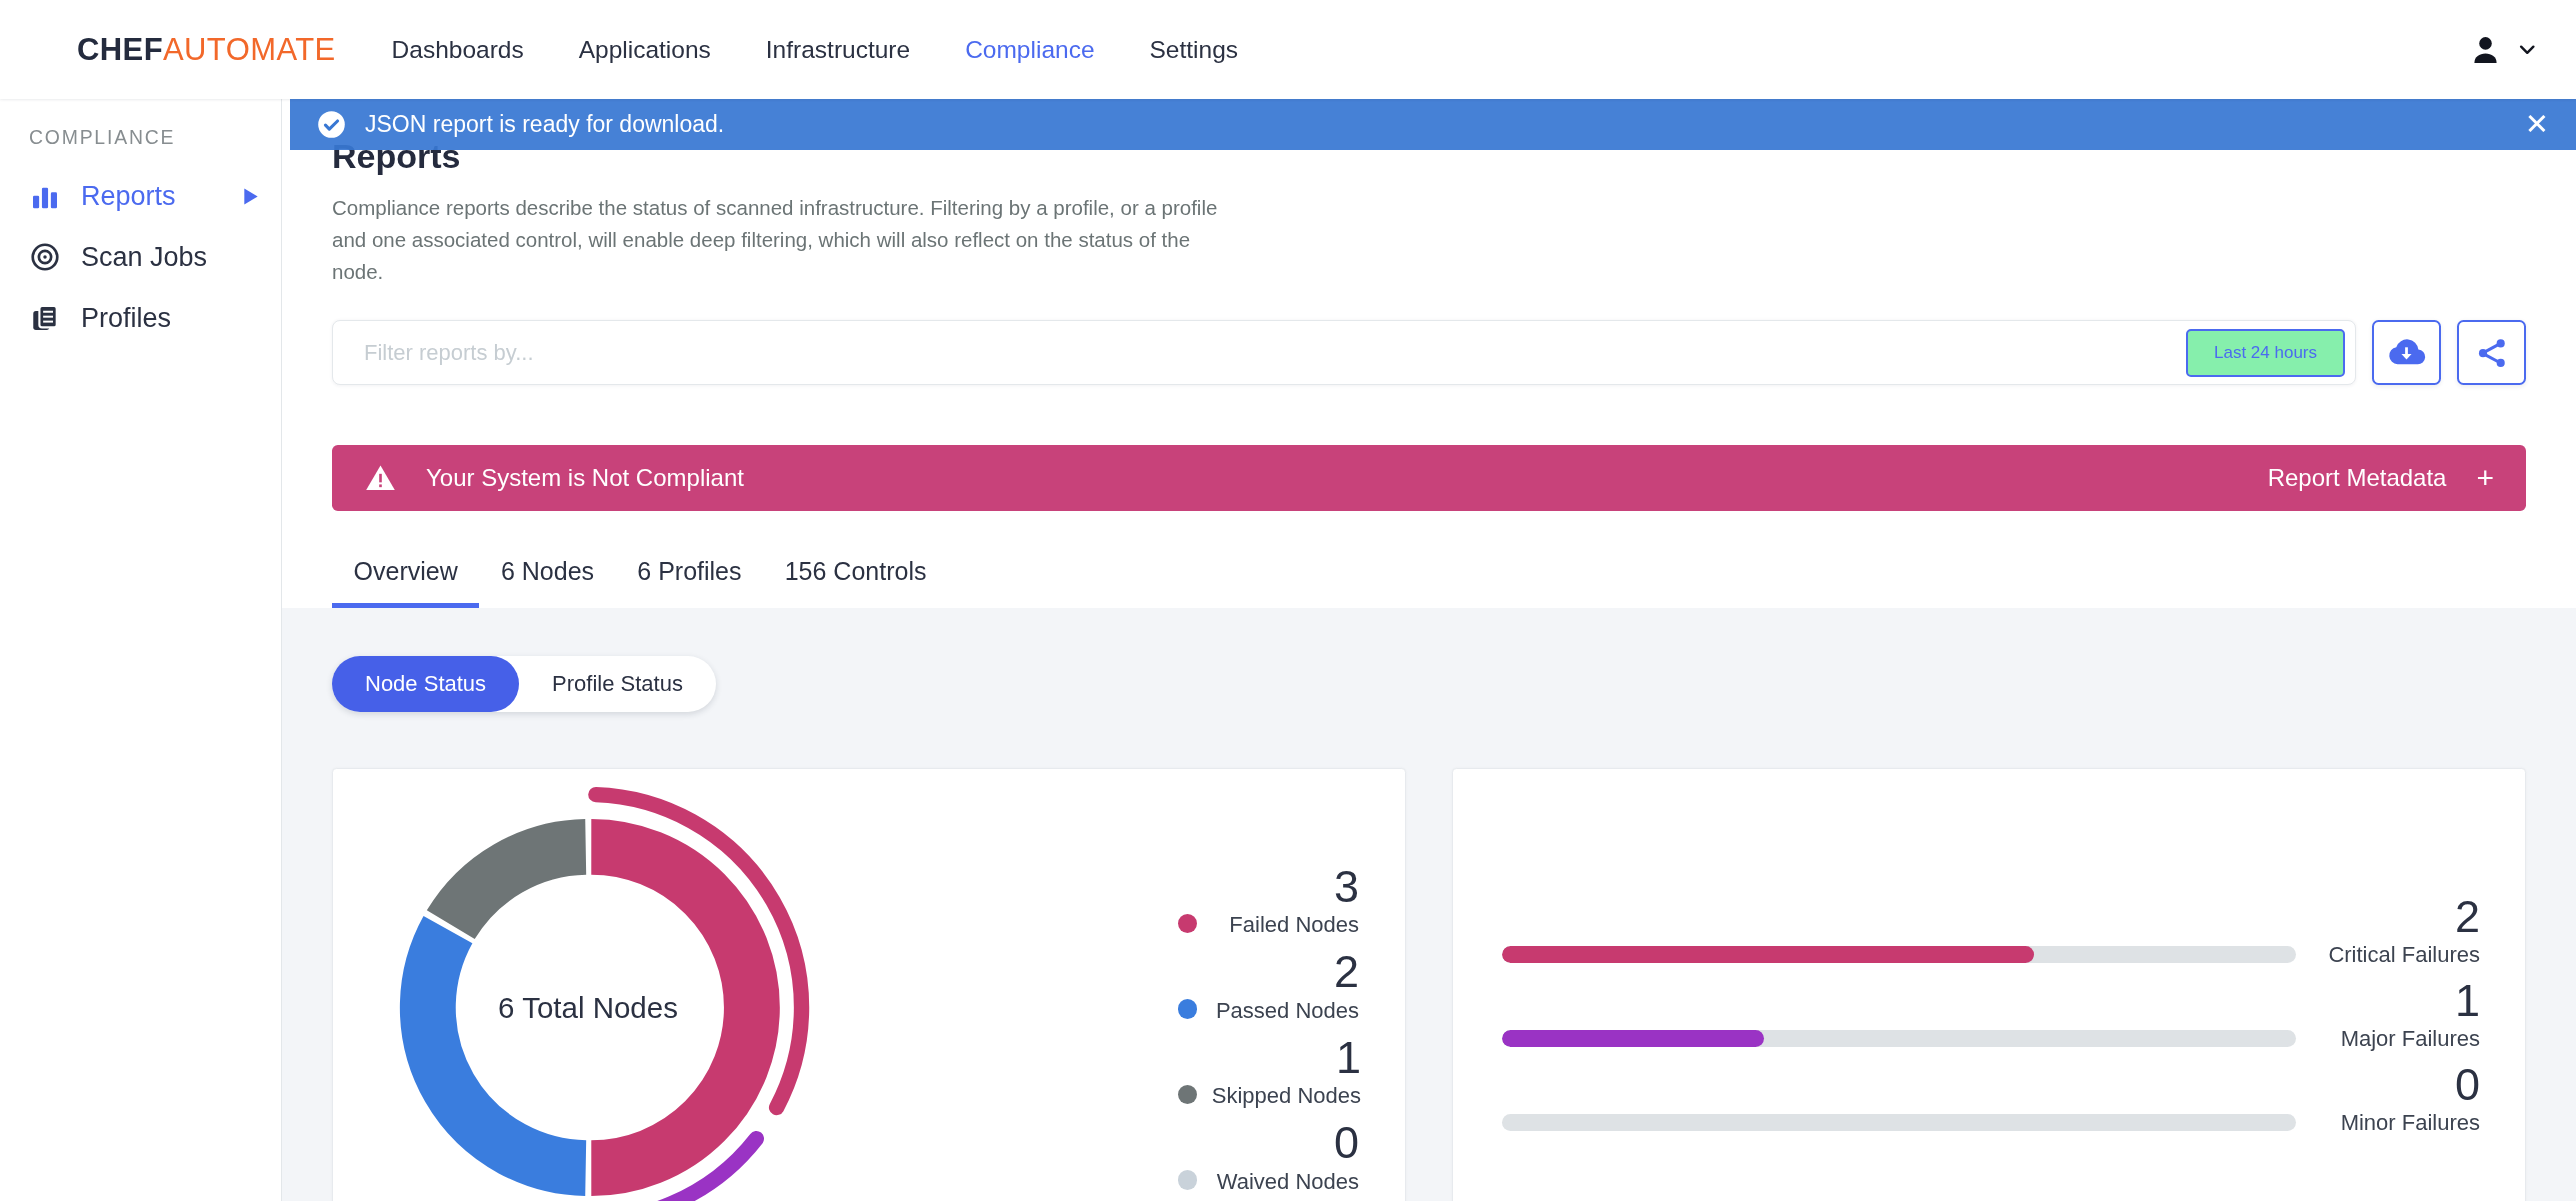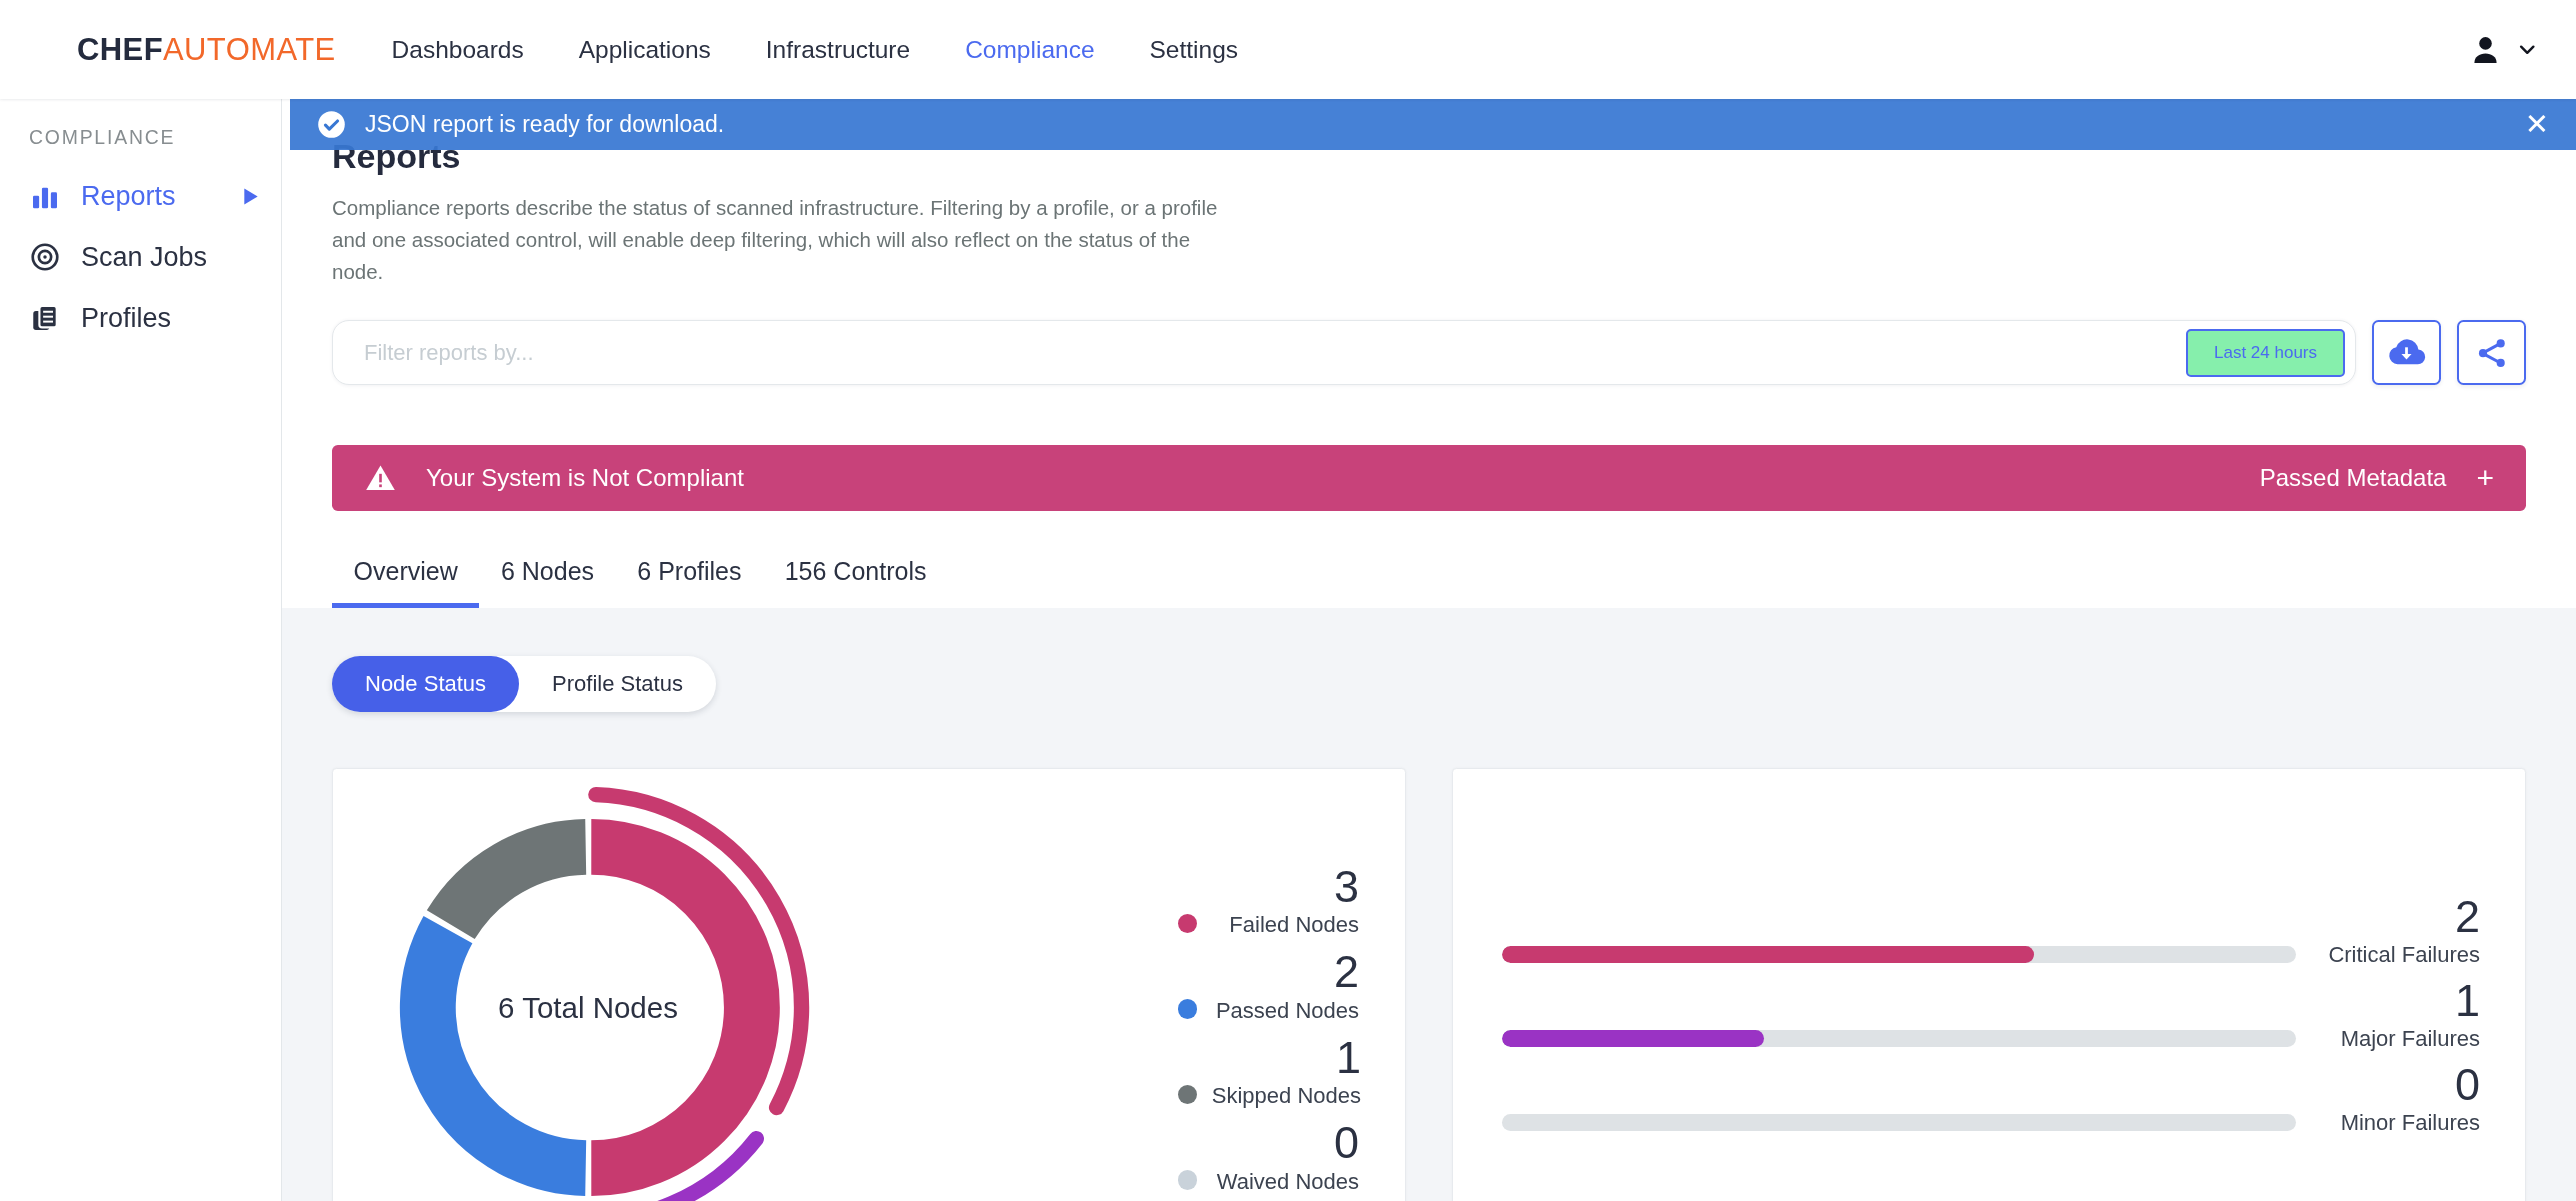--- a/index.html
+++ b/index.html
@@ -42,21 +42,21 @@
   }
   .notify-close { margin-left:auto; font-size:29px; line-height:1; cursor:pointer; }
 
   .content-top { padding:0 50px; background:#fff; }
   .page-title { margin:40px 0 0; font-size:34px; font-weight:700; color:#252B3E; line-height:1; }
   .page-desc { margin-top:19px; font-size:20.5px; line-height:1.55; color:#6B7475; max-width:911px; }
 
   .filter-row { margin-top:33px; display:flex; gap:16px; height:65px; align-items:stretch; }
   .filter-box {
     flex:1; display:flex; align-items:center; padding:0 10px 0 29px;
-    border:1.4px solid #E4E8EB; border-radius:17px; background:#fff; box-shadow:0 0.7px 3.6px rgba(30,40,60,.06);
+    border:1.4px solid #E4E8EB; border-radius:8px; background:#fff; box-shadow:0 0.7px 3.6px rgba(30,40,60,.06);
   }
   .filter-input { flex:1; border:0; outline:0; font-size:22px; color:#2B3142; background:transparent; font-family:inherit; }
   .filter-input::placeholder { color:#C6CDD2; }
   .time-btn {
     border:2.2px solid #4B6AEF; color:#4B6AEF; background:#86efac; border-radius:5px;
     font-size:17px; padding:17px 26px; height:48px; display:flex; align-items:center; cursor:pointer; font-family:inherit; white-space:nowrap;
   }
   .icon-btn {
     width:69px; border:2.2px solid #4B6AEF; border-radius:6.5px; background:#fff;
     display:flex; align-items:center; justify-content:center; cursor:pointer; box-shadow:0 1.4px 4.3px rgba(30,40,60,.08);
@@ -233,21 +233,21 @@
     <div class="alert-banner">
       <span style="display:flex">
         <svg width="33" height="33" viewBox="0 0 24 24">
             <path d="M12 2.6 22.4 20.4 H1.6 Z" fill="#ffffff"></path>
             <rect x="11.05" y="8.6" width="1.9" height="6.2" fill="#C8427A"></rect>
             <rect x="11.05" y="16.3" width="1.9" height="2" fill="#C8427A"></rect>
           </svg>
       </span>
       <span>Your System is Not Compliant</span>
       <span class="alert-action">
-        <span>Passed Metadata</span>
+        <span>Report Metadata</span>
         <span class="alert-plus">+</span>
       </span>
     </div>
 
     <div class="tabs">
       <div class="tab active">Overview</div>
       <div class="tab">6 Nodes</div>
       <div class="tab">6 Profiles</div>
       <div class="tab">156 Controls</div>
     </div>

